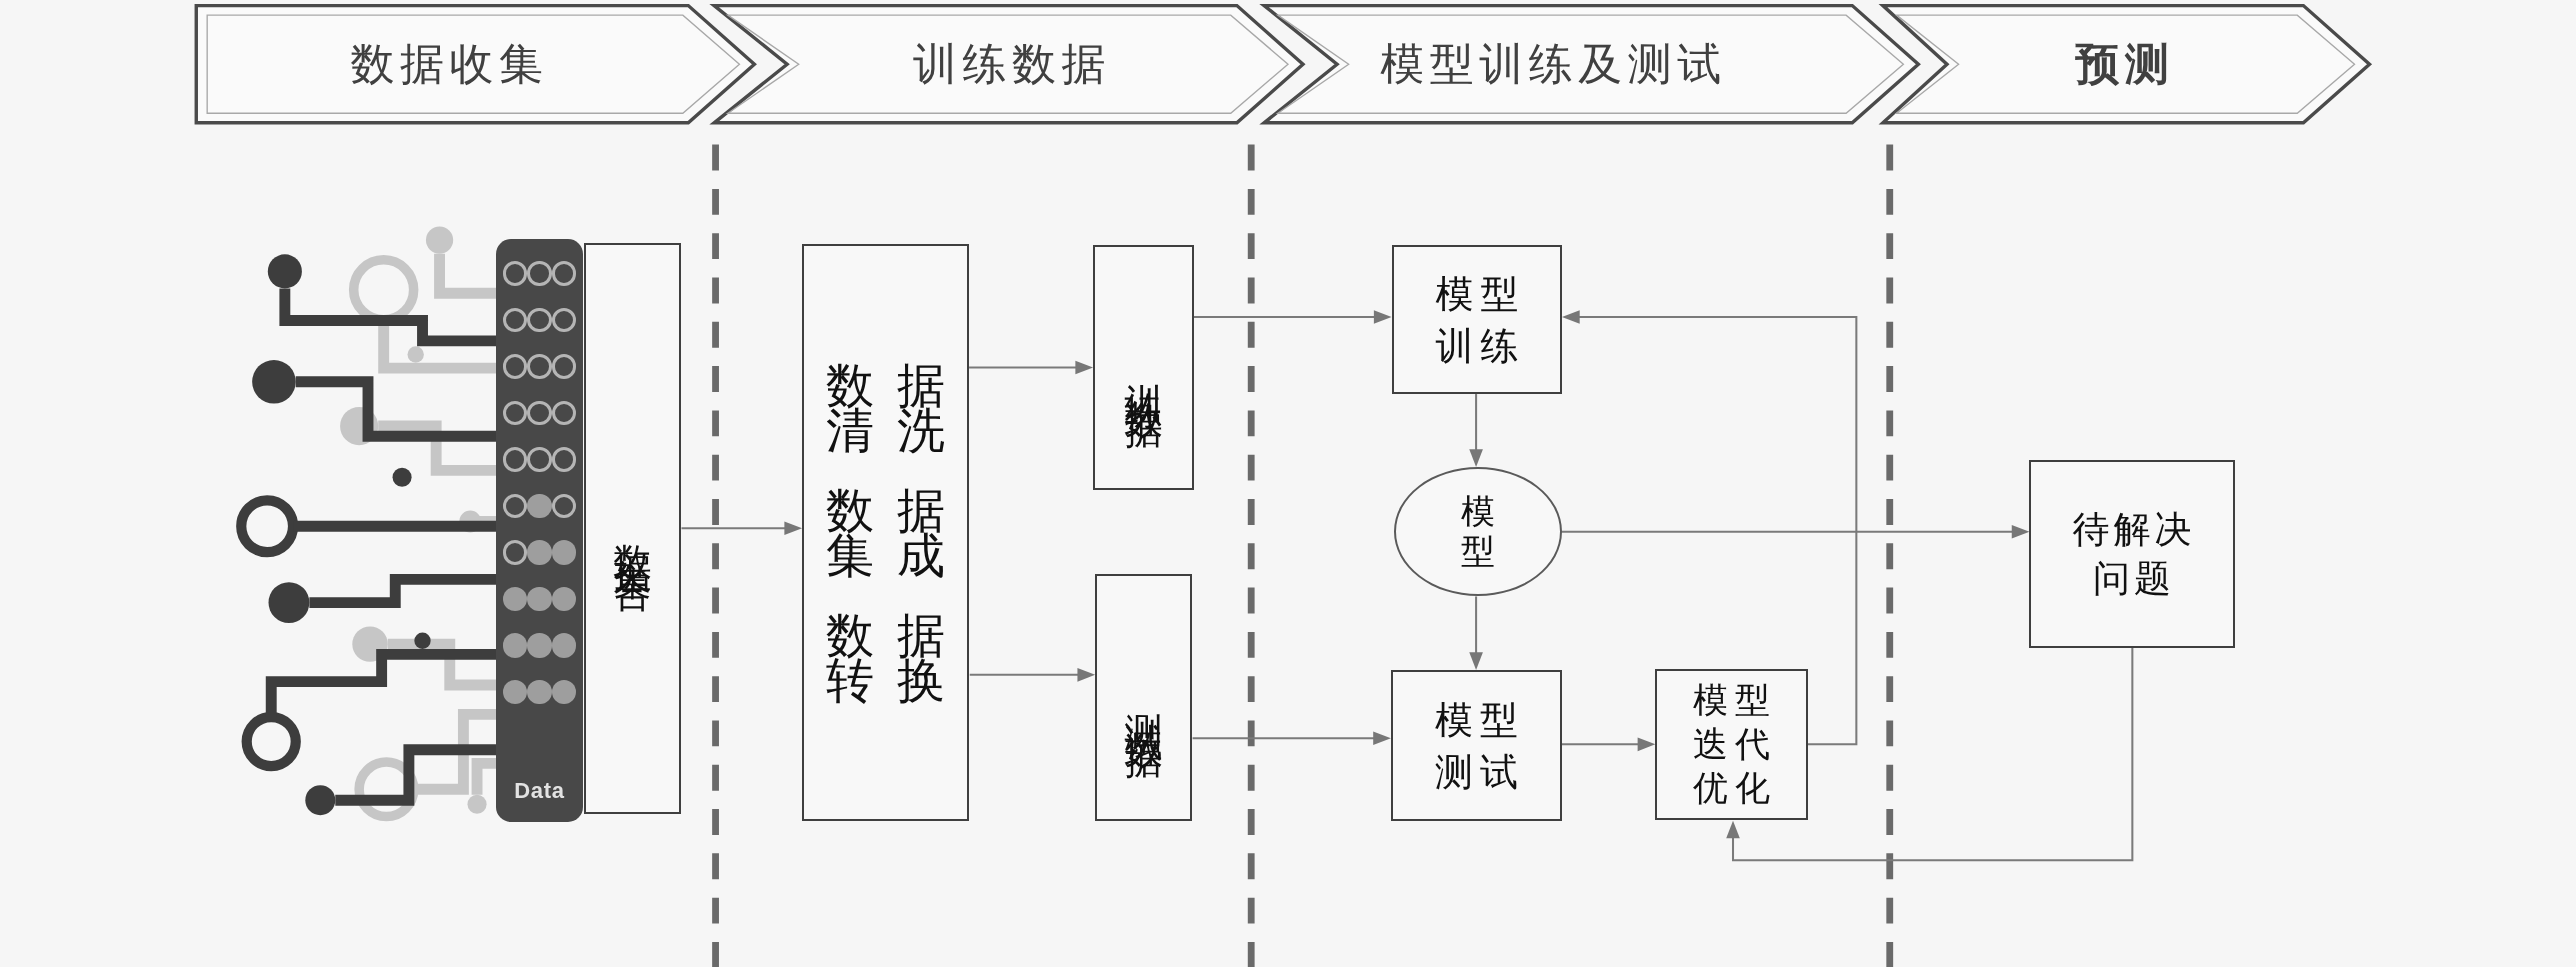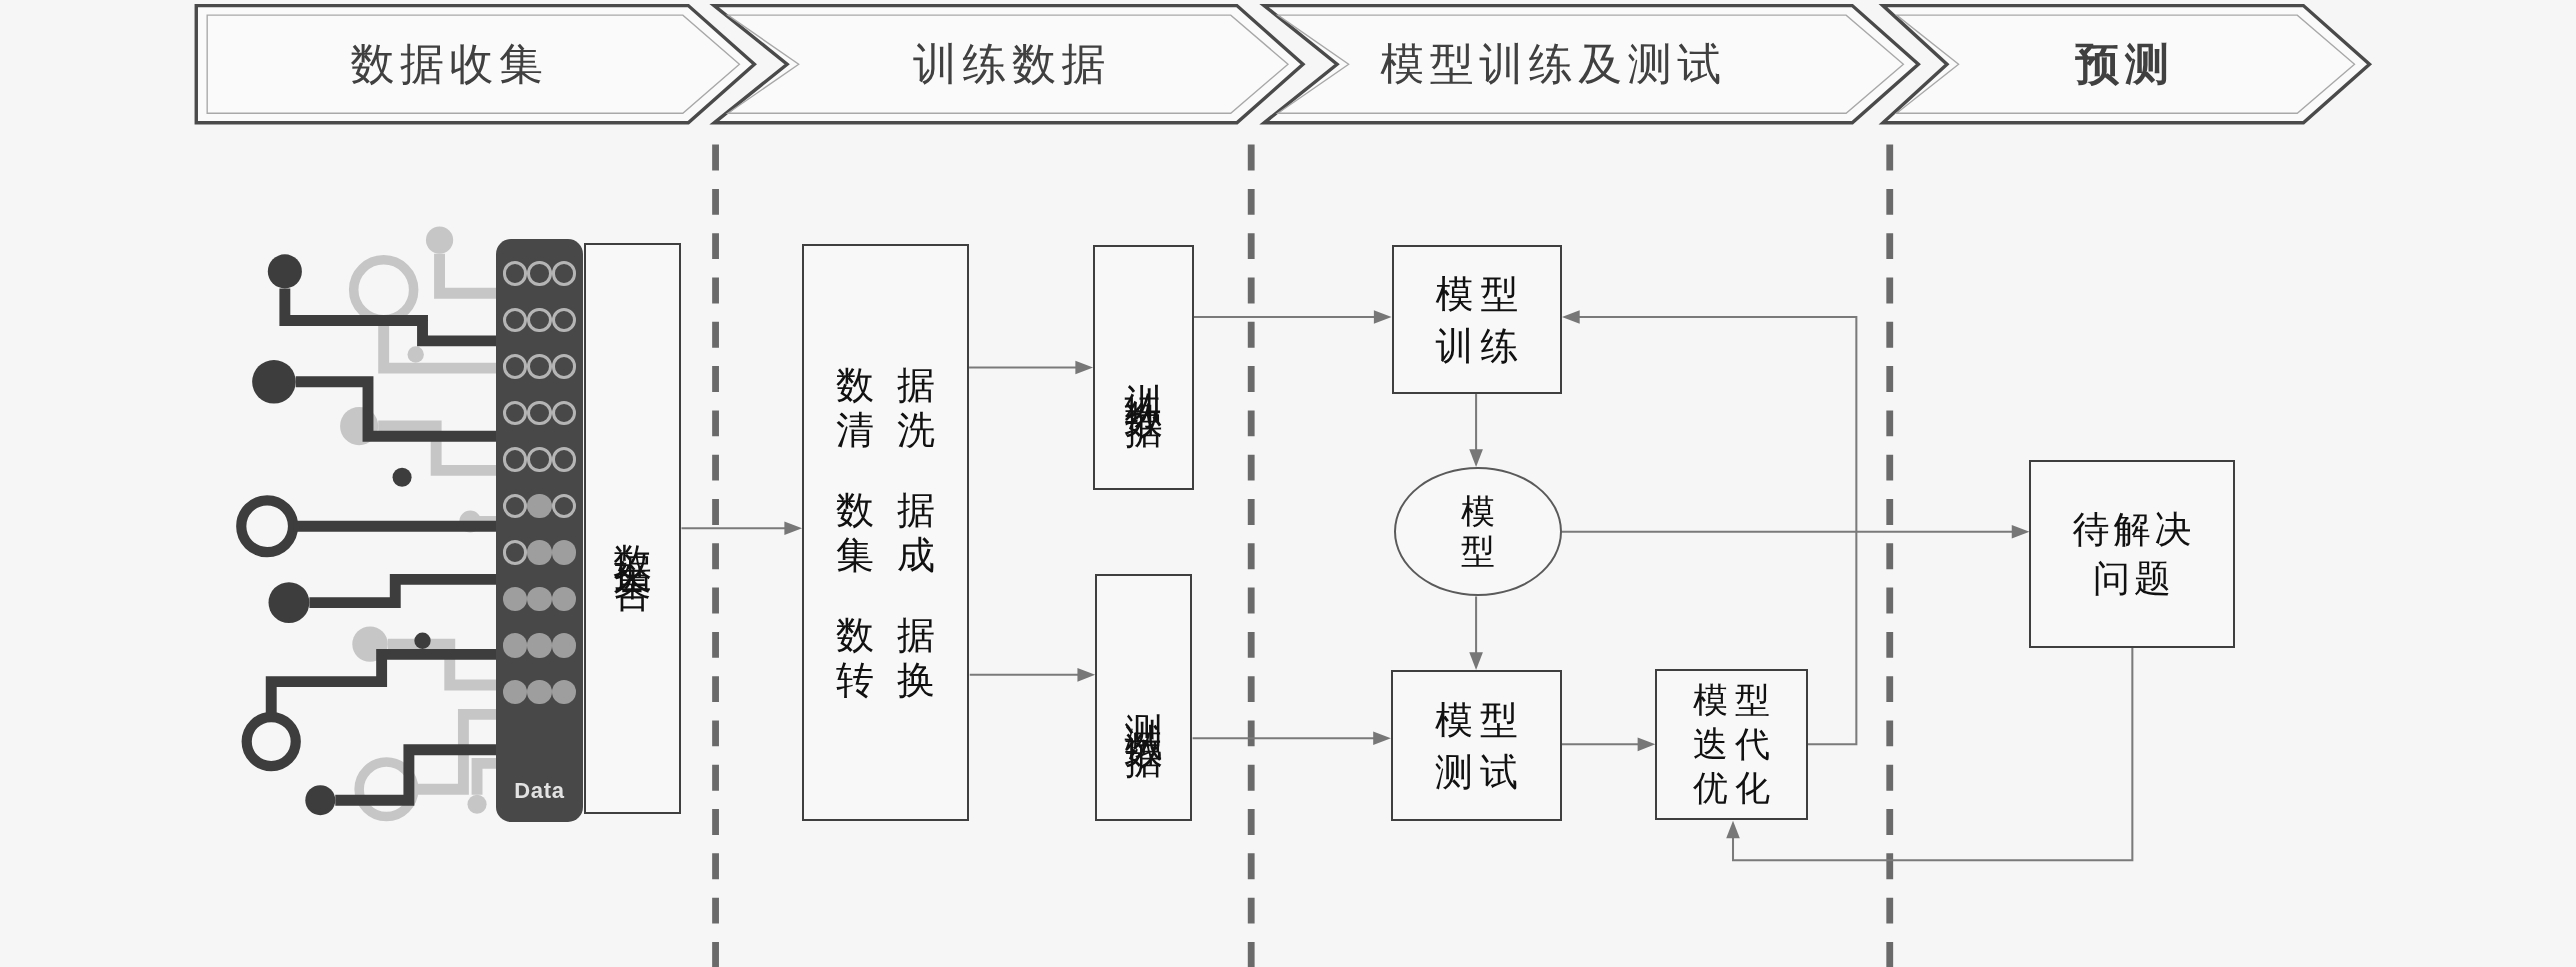--- a/index.html
+++ b/index.html
@@ -21,21 +21,21 @@
     align-items:center;justify-content:center;
   }
   .vtext{
     writing-mode:vertical-rl;text-orientation:upright;
     font-size:38px;letter-spacing:9.5px;margin-bottom:-9.5px;line-height:1;
   }
   .hline{display:block;text-align:center;}
   .ls34{display:inline-block;letter-spacing:23px;margin-right:-23px;}
   .ls10{display:inline-block;letter-spacing:6.8px;margin-right:-6.8px;}
   .ls6{display:inline-block;letter-spacing:4.1px;margin-right:-4.1px;}
-  .steps{display:flex;flex-direction:column;gap:35px;font-size:38px;line-height:45px;}
+  .steps{display:flex;flex-direction:column;gap:35px;font-size:48px;line-height:45px;}
   .two-line{font-size:38px;line-height:52px;}
   .three-line{font-size:35px;line-height:44px;}
   .prob-line{font-size:37px;line-height:49px;}
   .ellipse{
     position:absolute;box-sizing:border-box;border:2px solid #5a5a5a;
     border-radius:50%;background:#f8f8f8;z-index:2;
     display:flex;flex-direction:column;align-items:center;justify-content:center;
     font-size:34px;line-height:40px;
   }
   .data-panel{

